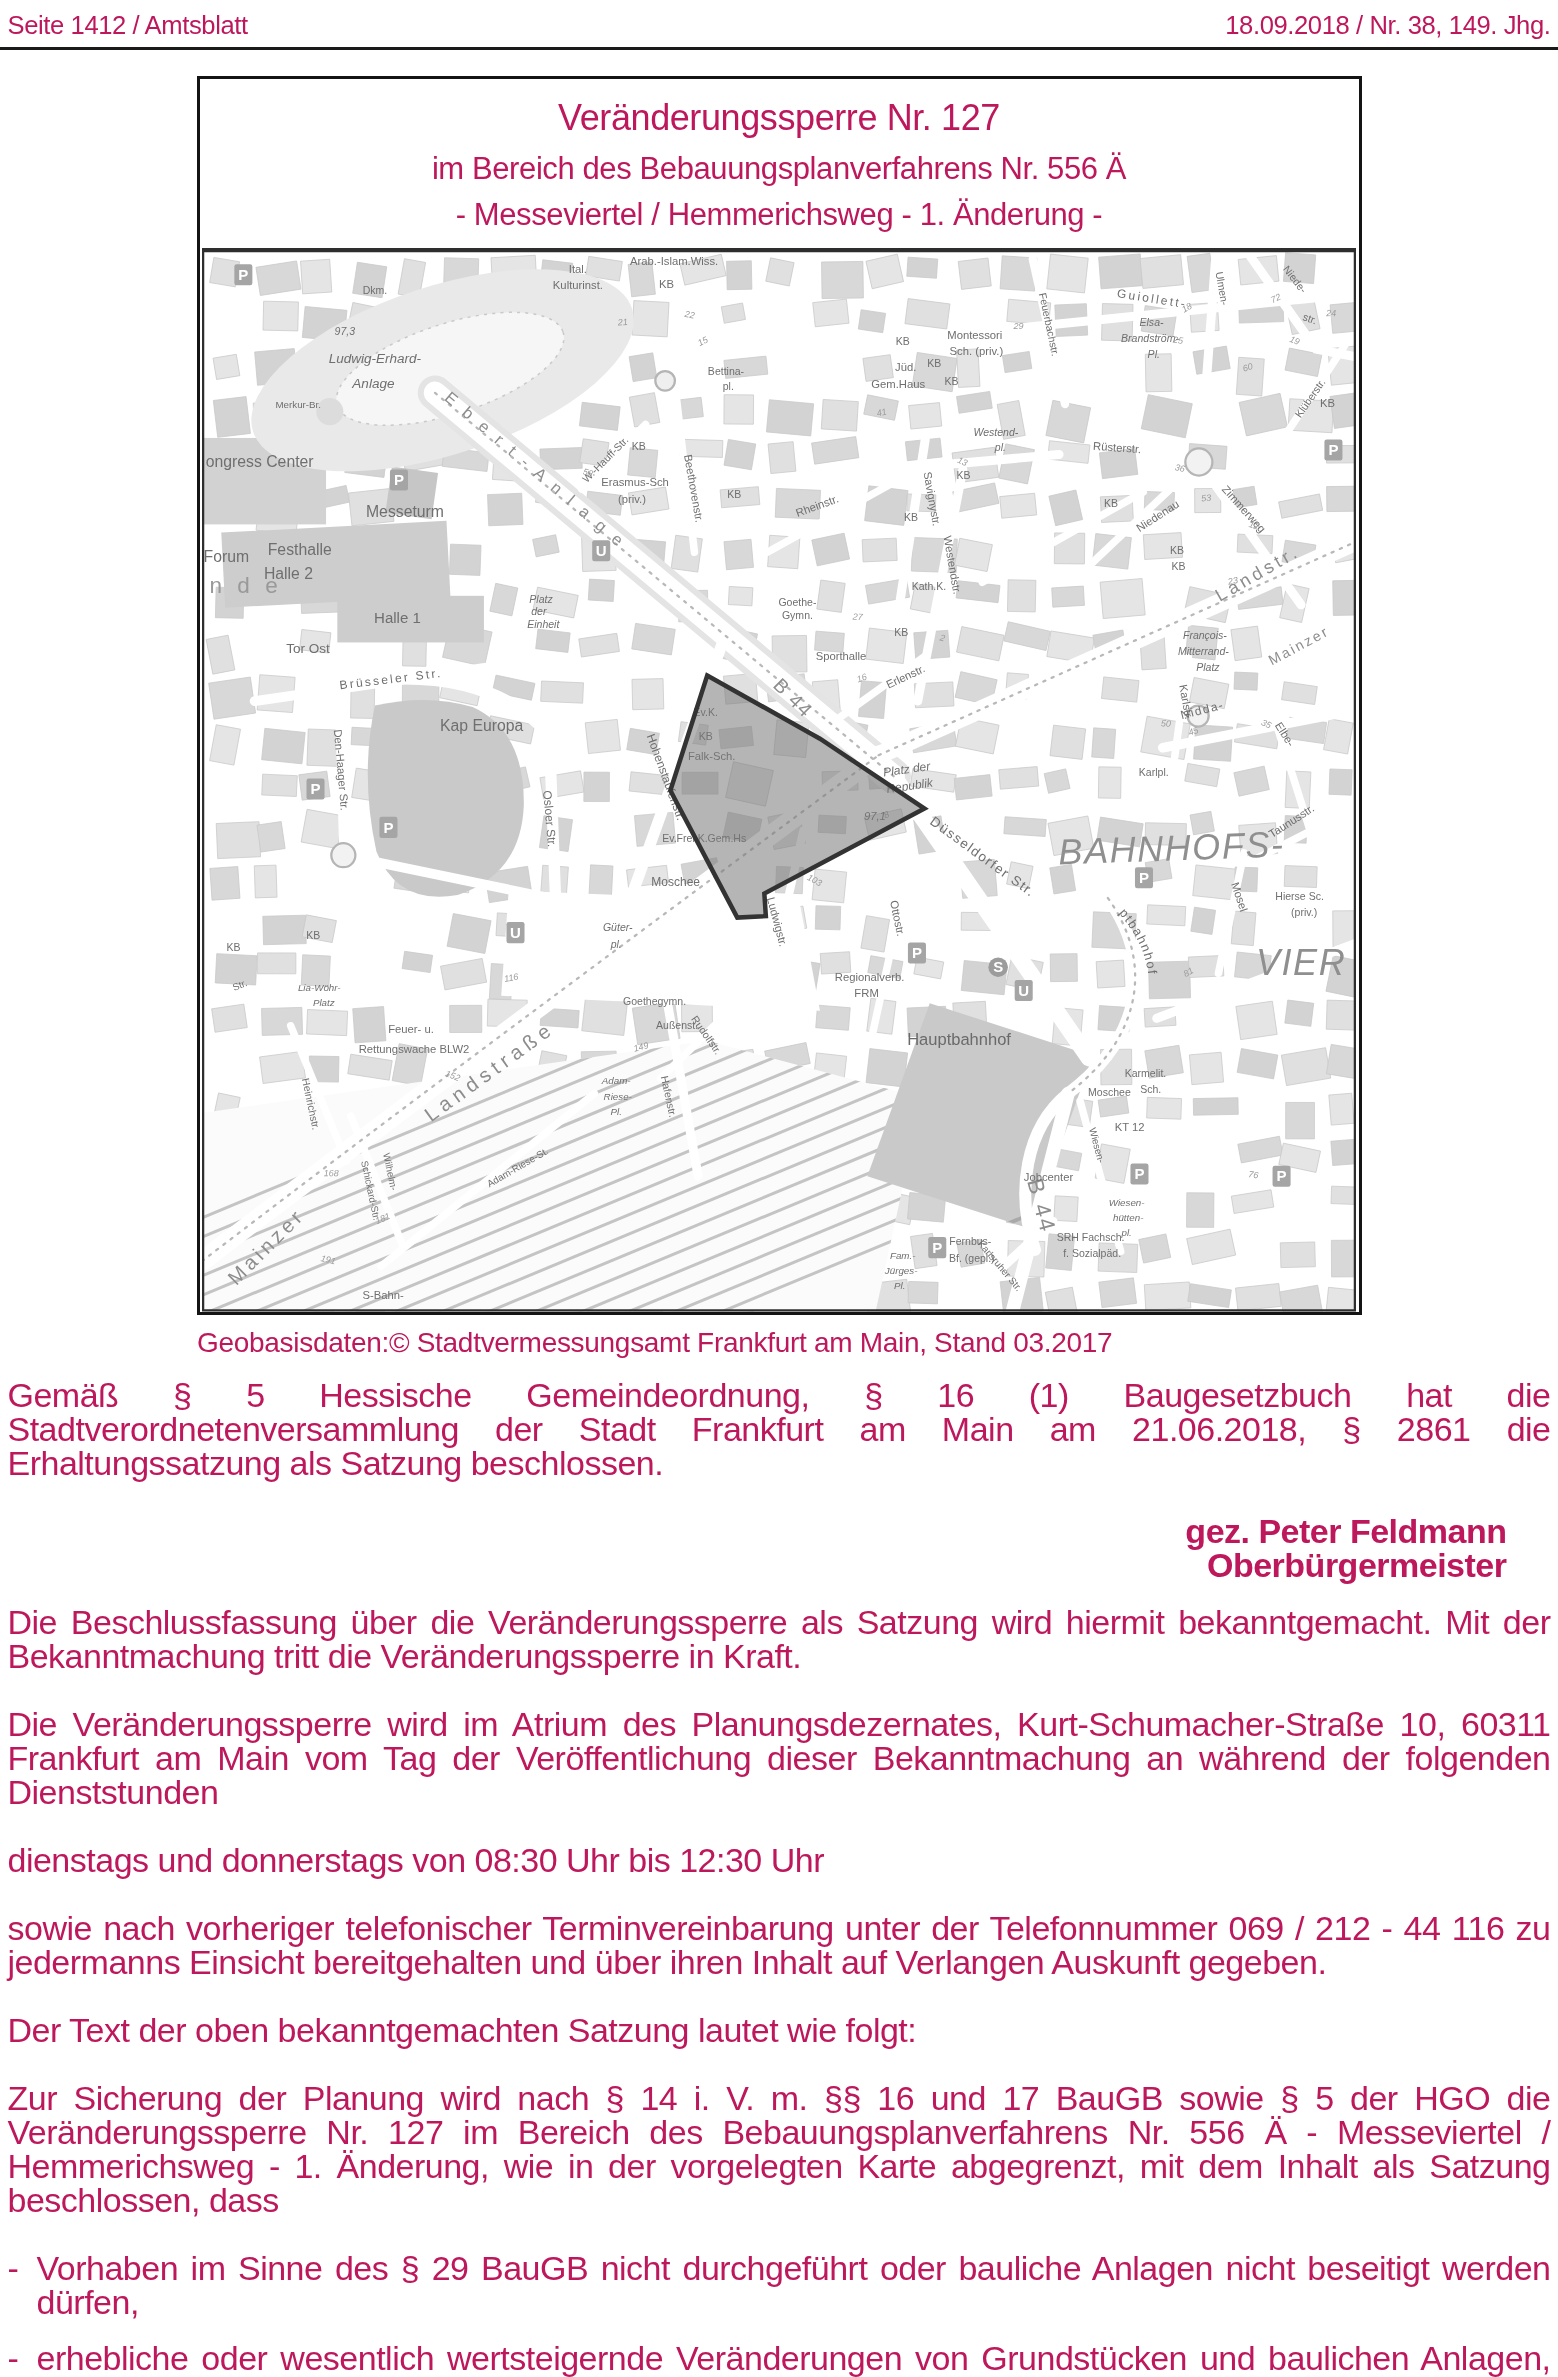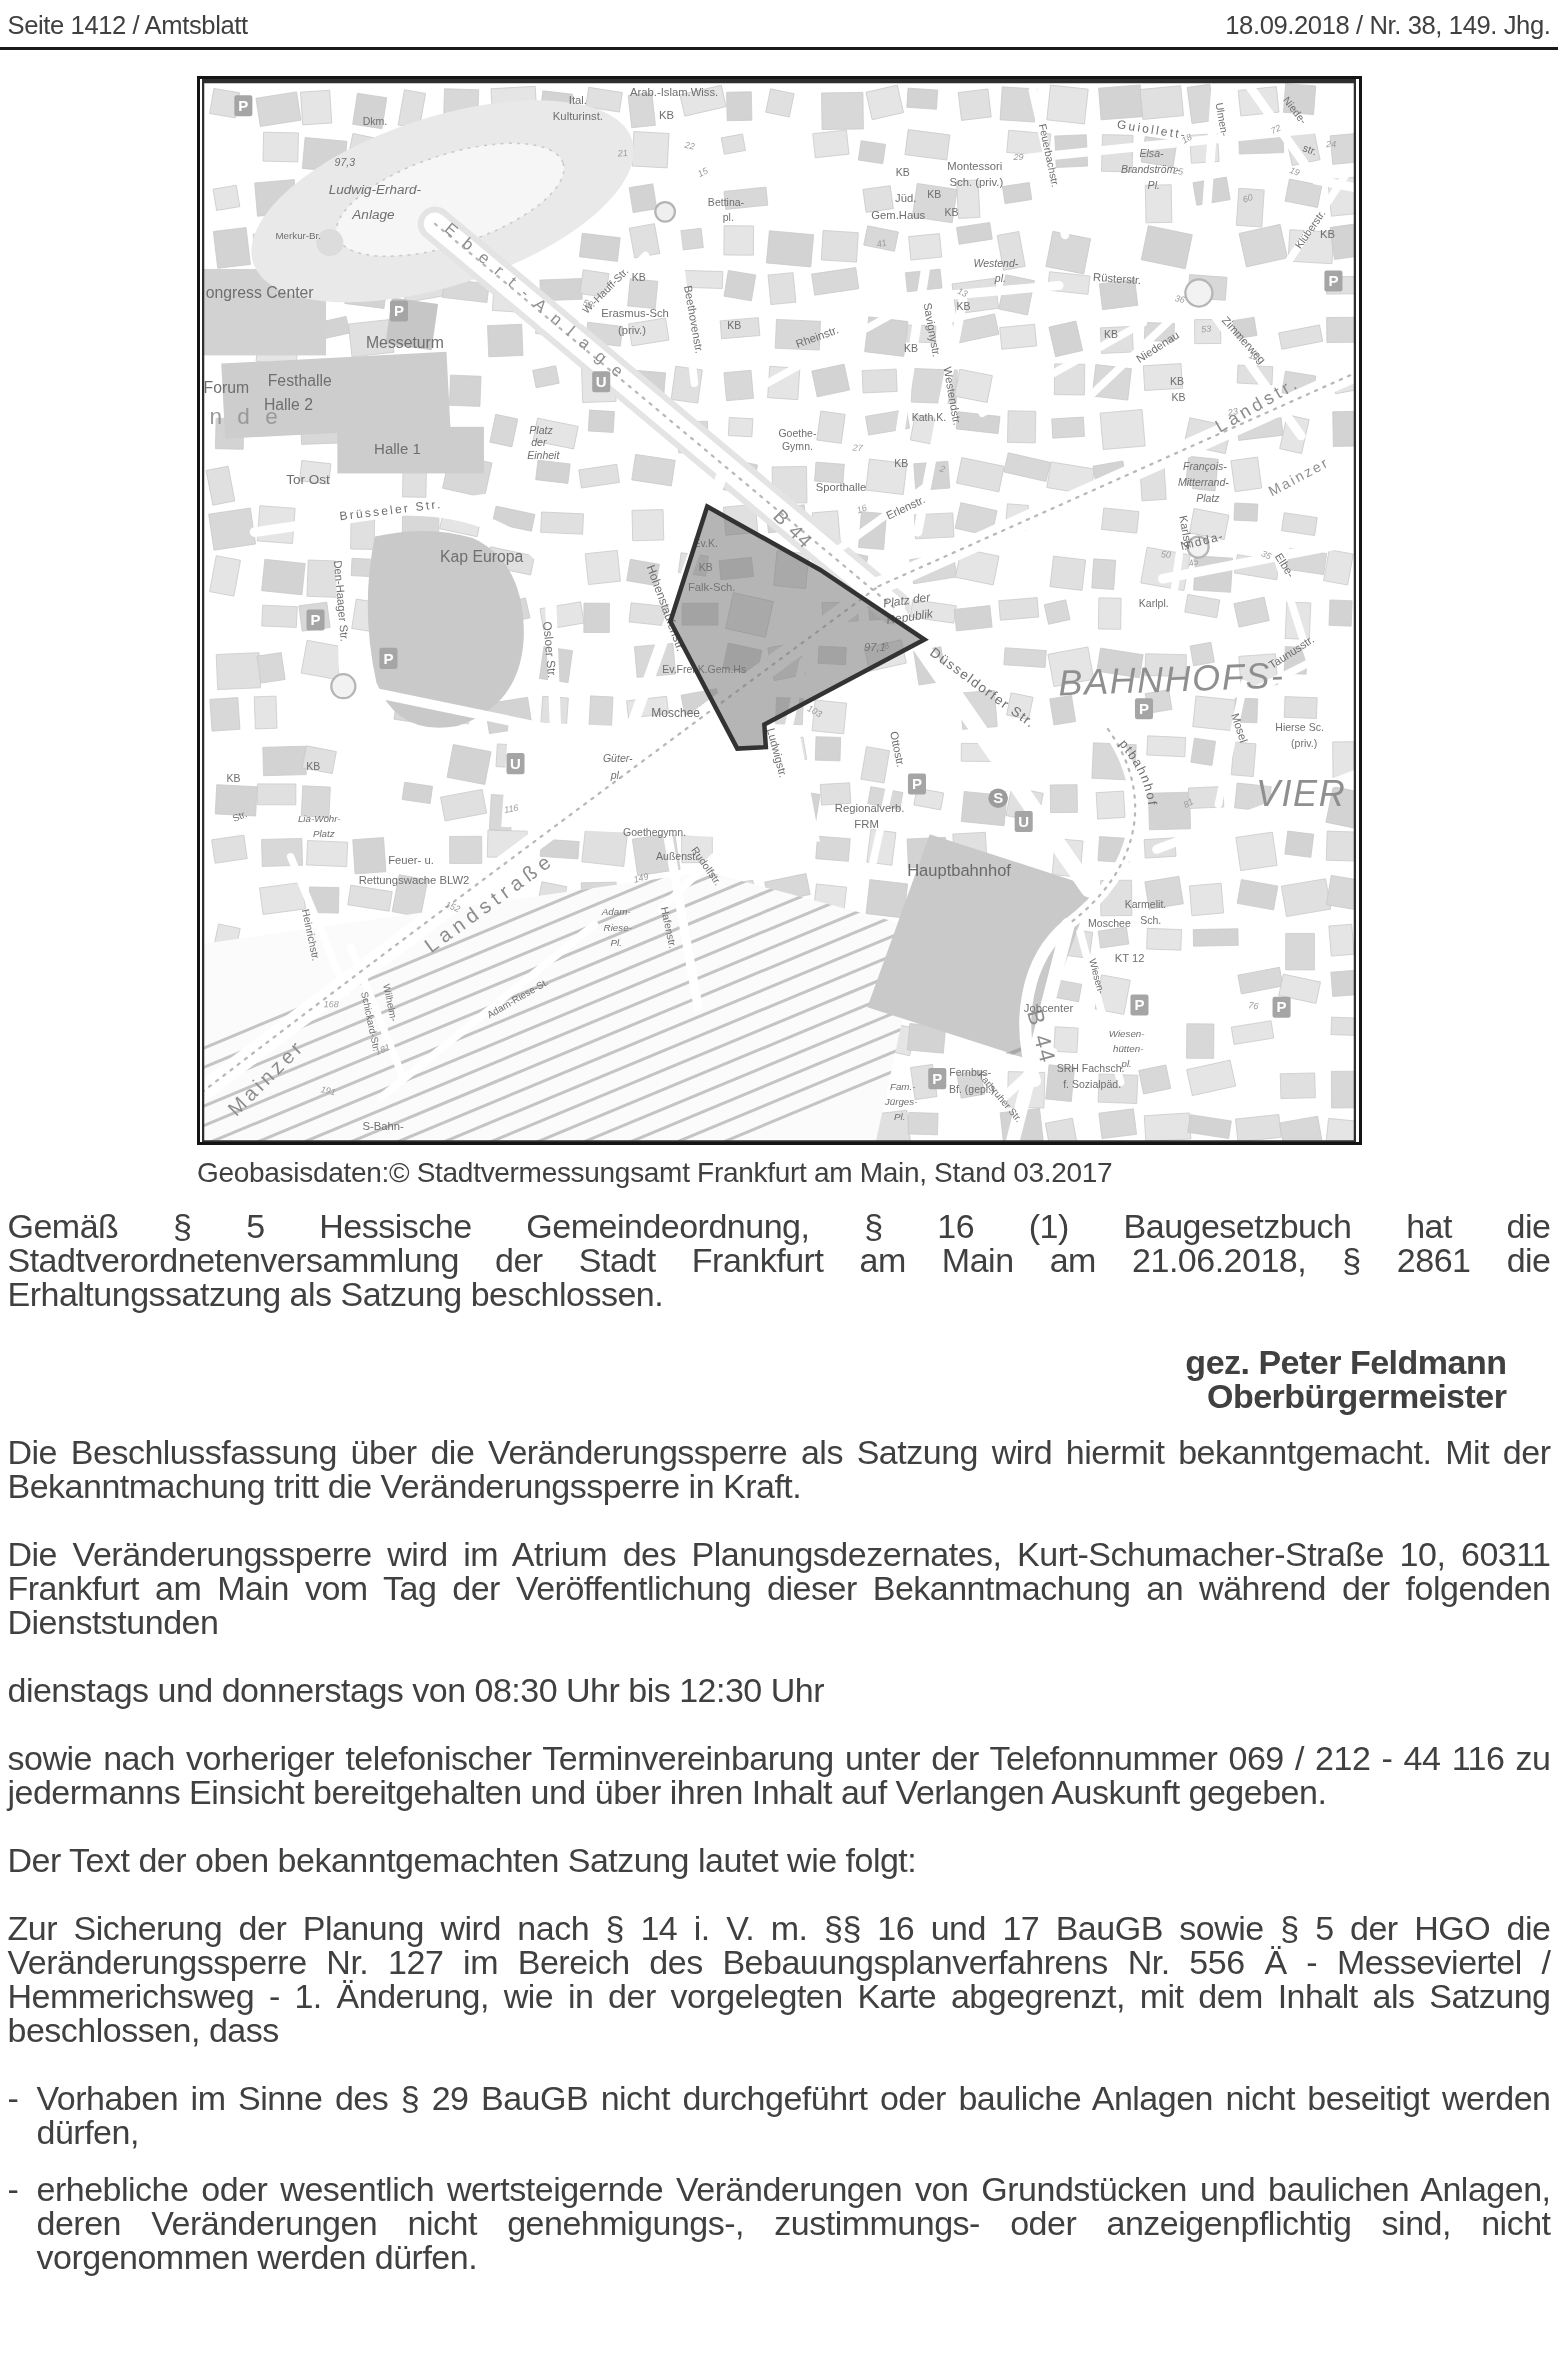--- a/index.html
+++ b/index.html
@@ -1,17 +1,17 @@
 <!DOCTYPE html>
 <html style="font-size:12px"><head>
 <meta charset="utf-8">
 <style>
   html,body{margin:0;padding:0;background:#fff;}
   .page{position:relative;width:1558px;height:2377px;background:#fff;overflow:hidden;
-        font-family:"Liberation Sans",sans-serif;color:#404040;}
+        font-family:"Liberation Sans",sans-serif;color:#be185d;}
   
   .hdr{display:flex;justify-content:space-between;align-items:flex-end;
        padding:10.5px 7.5px 7.5px 7.5px;border-bottom:3px solid #1a1a1a;
        font-size:25.6px;letter-spacing:-0.4px;}
   
   .banner{margin:47px 6px 0 6px;height:125px;background:#c6c6c6;
           display:flex;align-items:center;justify-content:center;}
   .banner .t{font-size:43px;font-weight:bold;letter-spacing:-0.4px;}
   
   .nbox{width:1165px;margin:25.6px auto 0 auto;border:3.8px solid #141414;box-sizing:border-box;background:#fff;}
@@ -37,20 +37,25 @@
 
 <div class="page">
 
   <div class="hdr">
     <span>Seite 1412 / Amtsblatt</span>
     <span>18.09.2018 / Nr. 38, 149. Jhg.</span>
   </div>
 
 
   <div class="nbox">
+    <div class="titles">
+      <div class="l1">Veränderungssperre Nr. 127</div>
+      <div class="l2">im Bereich des Bebauungsplanverfahrens Nr. 556 Ä</div>
+      <div class="l3">- Messeviertel / Hemmerichsweg - 1. Änderung -</div>
+    </div>
 
     <svg id="map-svg" viewBox="0 0 1535 1412">
       <defs>
         <clipPath id="mclip">
             <rect x="0" y="0" width="1535" height="1412"></rect>
           </clipPath>
         <clipPath id="clip-rails">
             <polygon points="0,1148 672,1052 958,1128 896,1412 0,1412"></polygon>
           </clipPath>
         <clipPath id="clip-stn">

